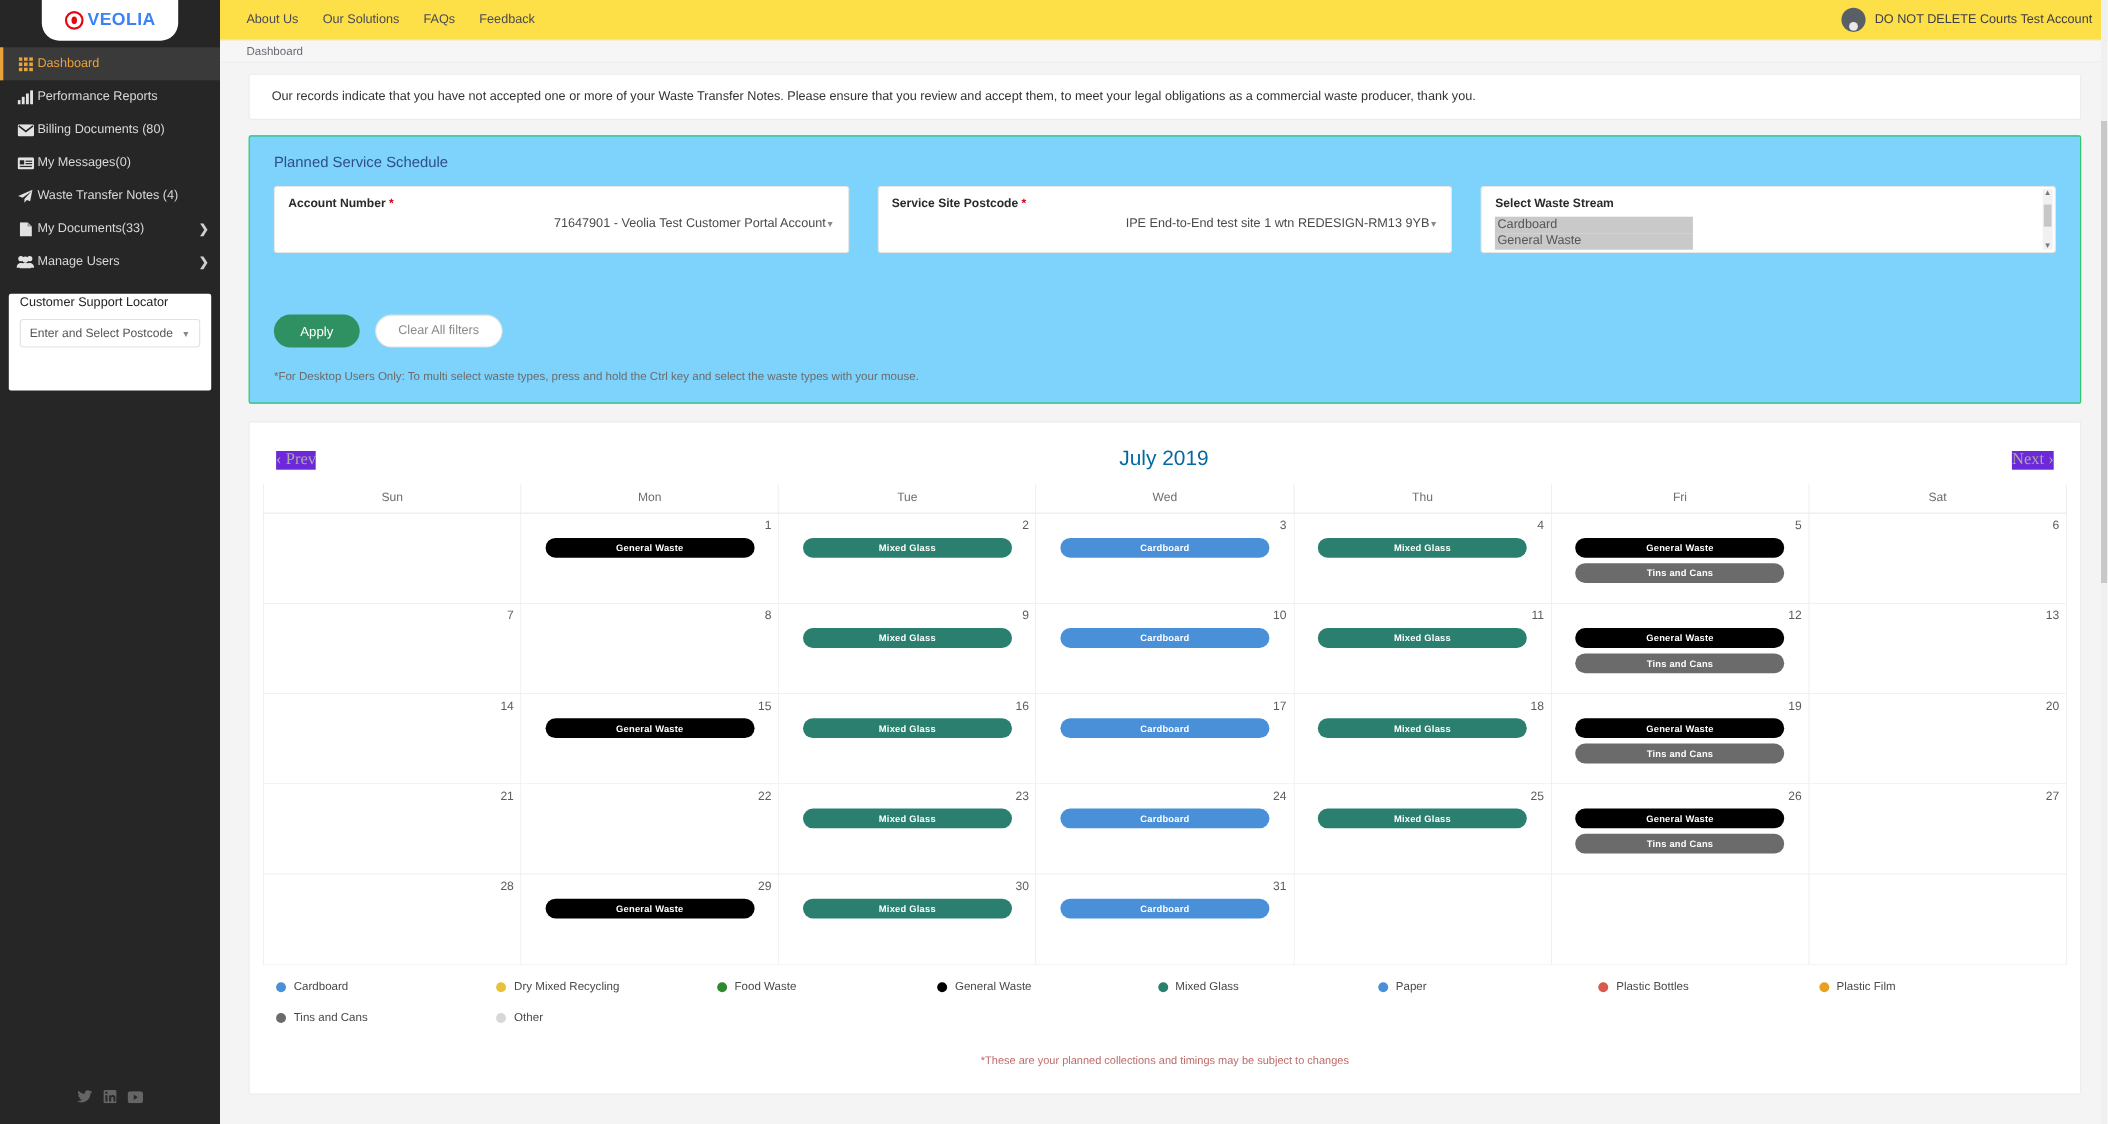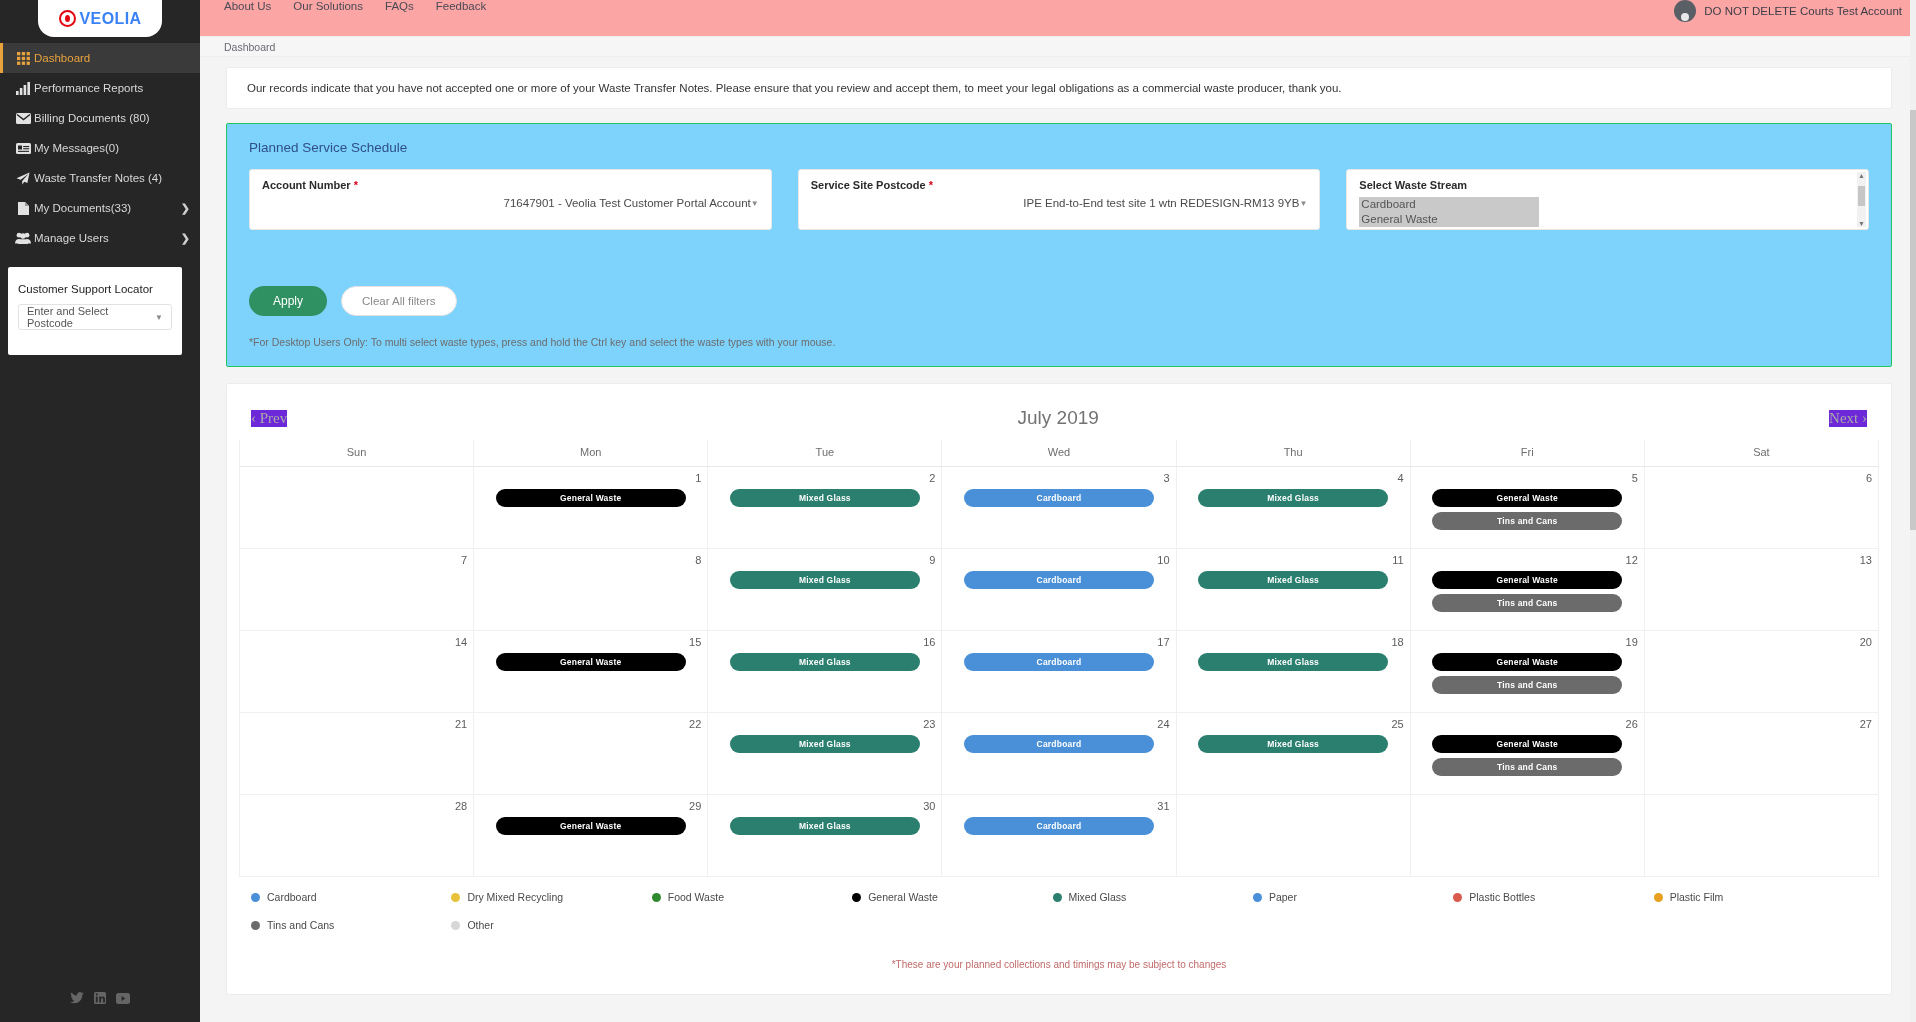--- a/index.html
+++ b/index.html
@@ -41,42 +41,42 @@
   .nav-item.active { background: #3a3a3a; color: #e8a33d; }
   .nav-item.active::before {
     content:''; position:absolute; left:0; top:0; bottom:0; width:3px; background:#e8a33d;
   }
   .nav-ic { width: 22px; display: flex; align-items: center; justify-content: center; }
   .nav-ic svg { display:block; }
   .nav-label { flex: 1; }
   .chev { font-size: 11px; color: #cfcfcf; font-weight: bold; }
 
   .csl {
-    margin: 14px 18px 0 8px; background: #ffffff; border-radius: 2px;
-    padding: 16px 10px 16px 10px; height: 88px;
+    margin: 14px 8px 0 8px; background: #ffffff; border-radius: 2px;
+    padding: 2px 10px 16px 10px; height: 88px;
   }
   .csl-title { font-size: 11.5px; color: #222; margin-bottom: 9px; }
   .csl-select {
     border: 1px solid #e2e2e2; border-radius: 3px; height: 26px;
     display: flex; align-items: center; padding: 0 8px;
     font-size: 11px; color: #555; justify-content: space-between; background:#fff;
   }
   .csl-select .caret { font-size: 8px; color:#888; }
 
   .social {
     position: absolute; bottom: 14px; left: 0; right: 0;
     display: flex; justify-content: center; gap: 10px;
   }
   .social svg { opacity: .55; }
 
   
   .main { flex: 1; height: 1022px; background: #f4f4f4; position: relative; overflow: hidden; }
 
   .topbar {
-    height: 37px; background: #fca5a5; display: flex; align-items: flex-start;
+    height: 37px; background: #fde047; display: flex; align-items: center;
     padding: 0 14px 0 24px; border-bottom: 1px solid #ececec;
   }
   .topnav { display: flex; gap: 22px; }
   .topnav a { color: #4a4a55; font-size: 11.5px; text-decoration: none; cursor: pointer; }
   .topbar-spacer { flex: 1; }
   .account { display: flex; align-items: center; gap: 8px; cursor: pointer; }
   .avatar {
     width: 22px; height: 22px; border-radius: 50%; background: #5a5f66;
     display:flex; align-items:flex-end; justify-content:center; overflow:hidden;
   }
@@ -139,21 +139,21 @@
   
   .cal-panel {
     background: #ffffff; border: 1px solid #ececec; border-radius: 2px;
     padding: 12px 12px 10px 12px;
   }
   .cal-head { display: flex; align-items: center; height: 44px; padding: 0 12px; }
   .cal-nav {
     font-size: 15px; color: #a9a9a9; cursor: pointer; background: #6d28d9;
     border: none; font-family: Liberation Serif, serif;
   }
-  .cal-title { flex: 1; text-align: center; font-size: 19px; color: #737373; }
+  .cal-title { flex: 1; text-align: center; font-size: 19px; color: #0369a1; }
 
   table.cal { width: 100%; border-collapse: collapse; table-layout: fixed; }
   table.cal th {
     font-size: 11px; font-weight: normal; color: #6d6d6d; padding: 6px 0 8px 0;
     border-bottom: 1px solid #e8e8e8; border-right: 1px solid #f0f0f0;
   }
   table.cal th:first-child { border-left: 1px solid #f0f0f0; }
   table.cal td {
     height: 82px; vertical-align: top; border: 1px solid #f0f0f0;
     padding: 5px 6px; position: relative; background: #fff;

